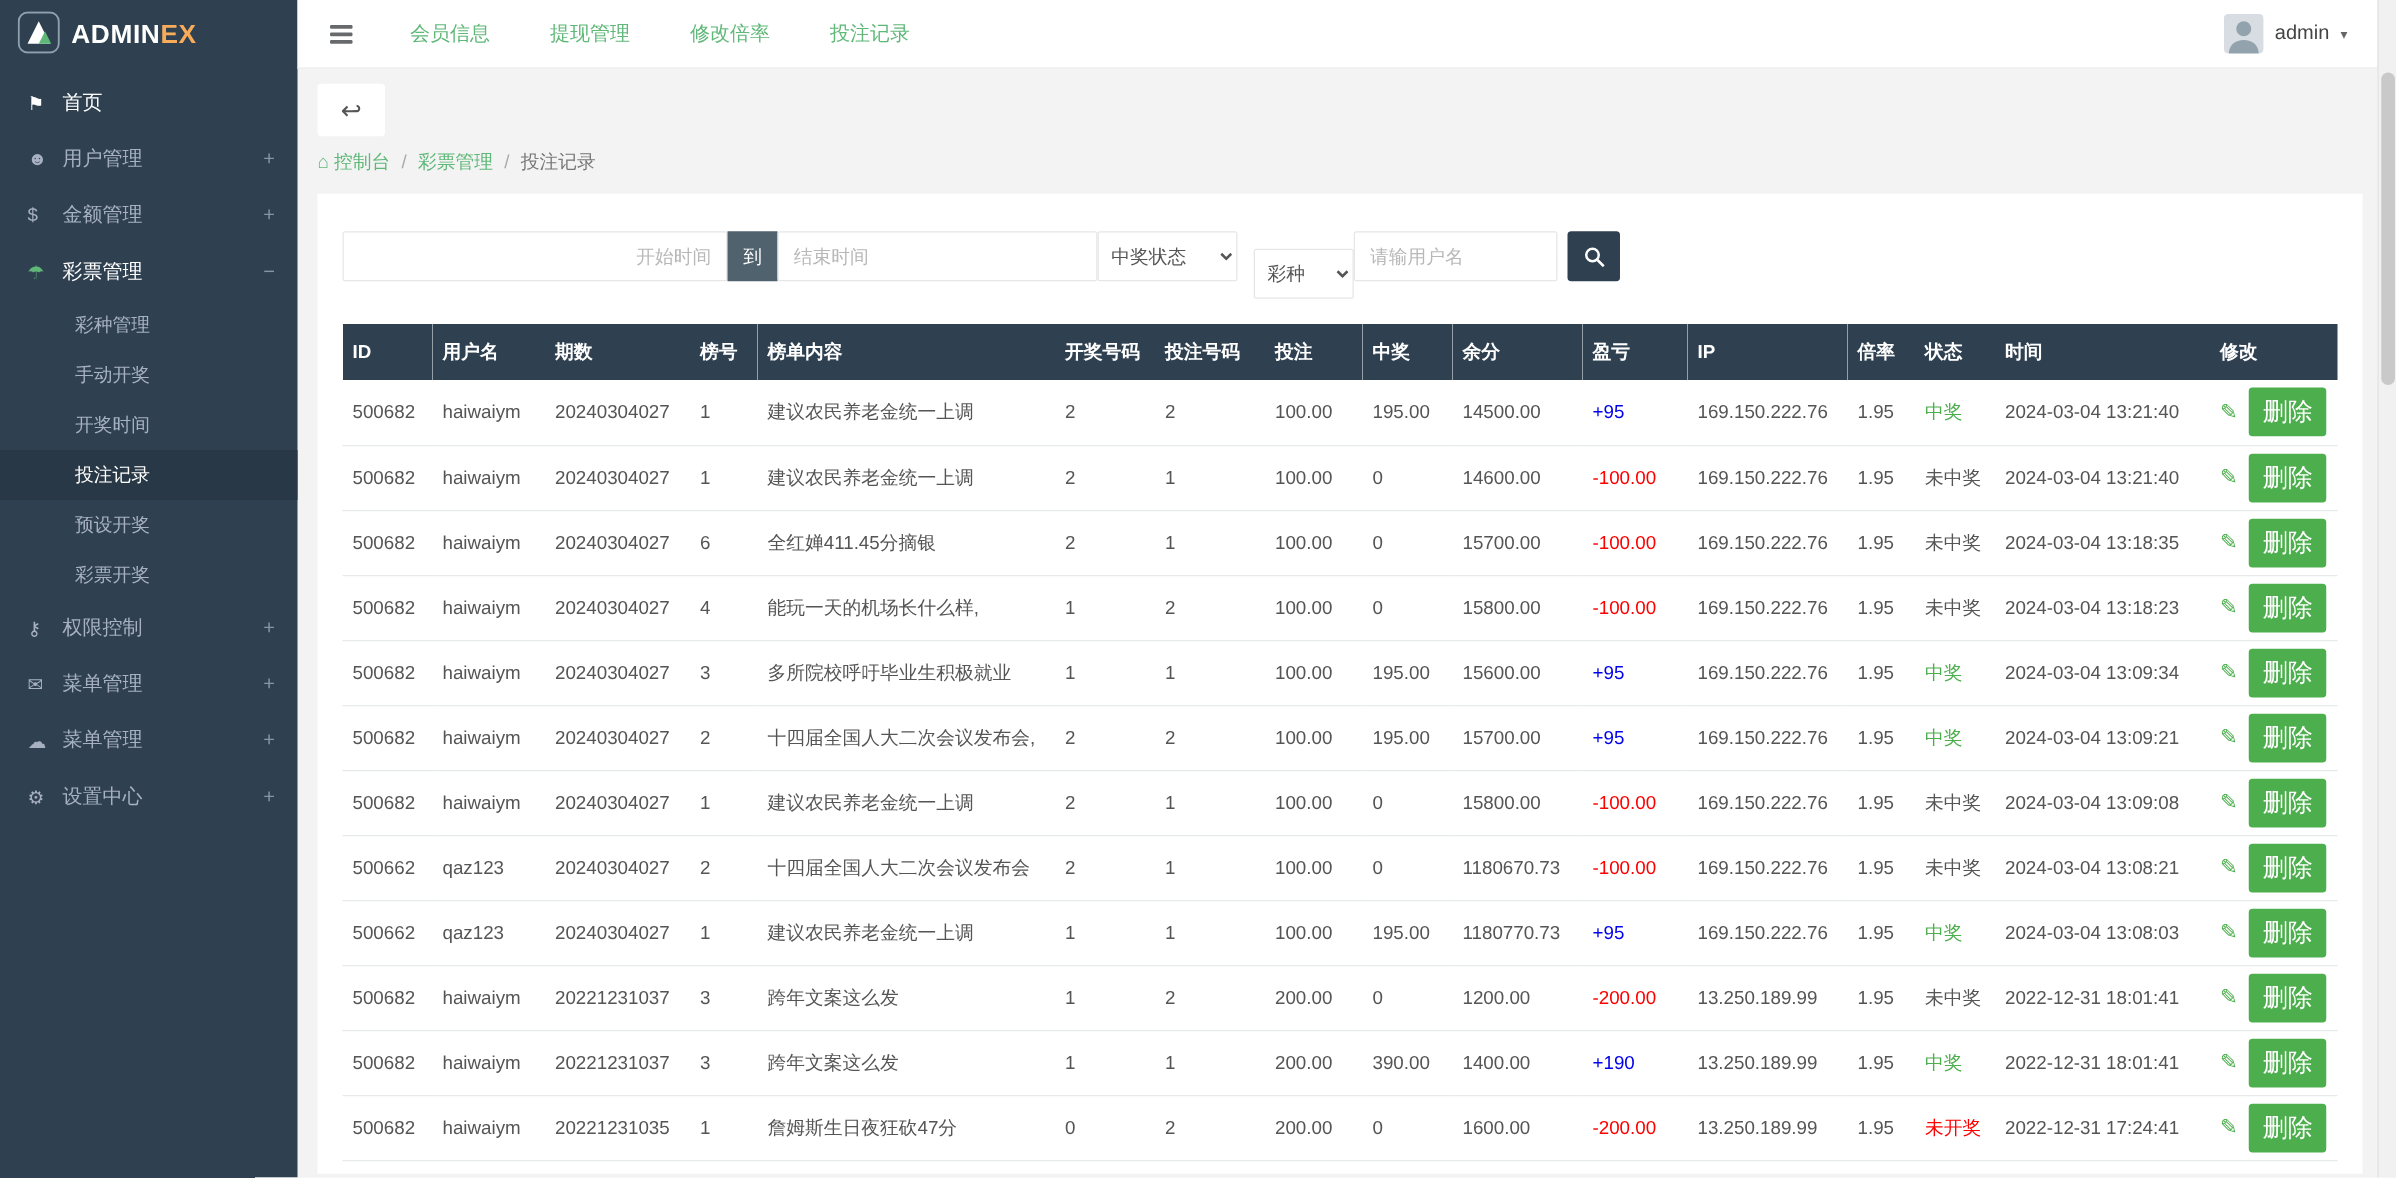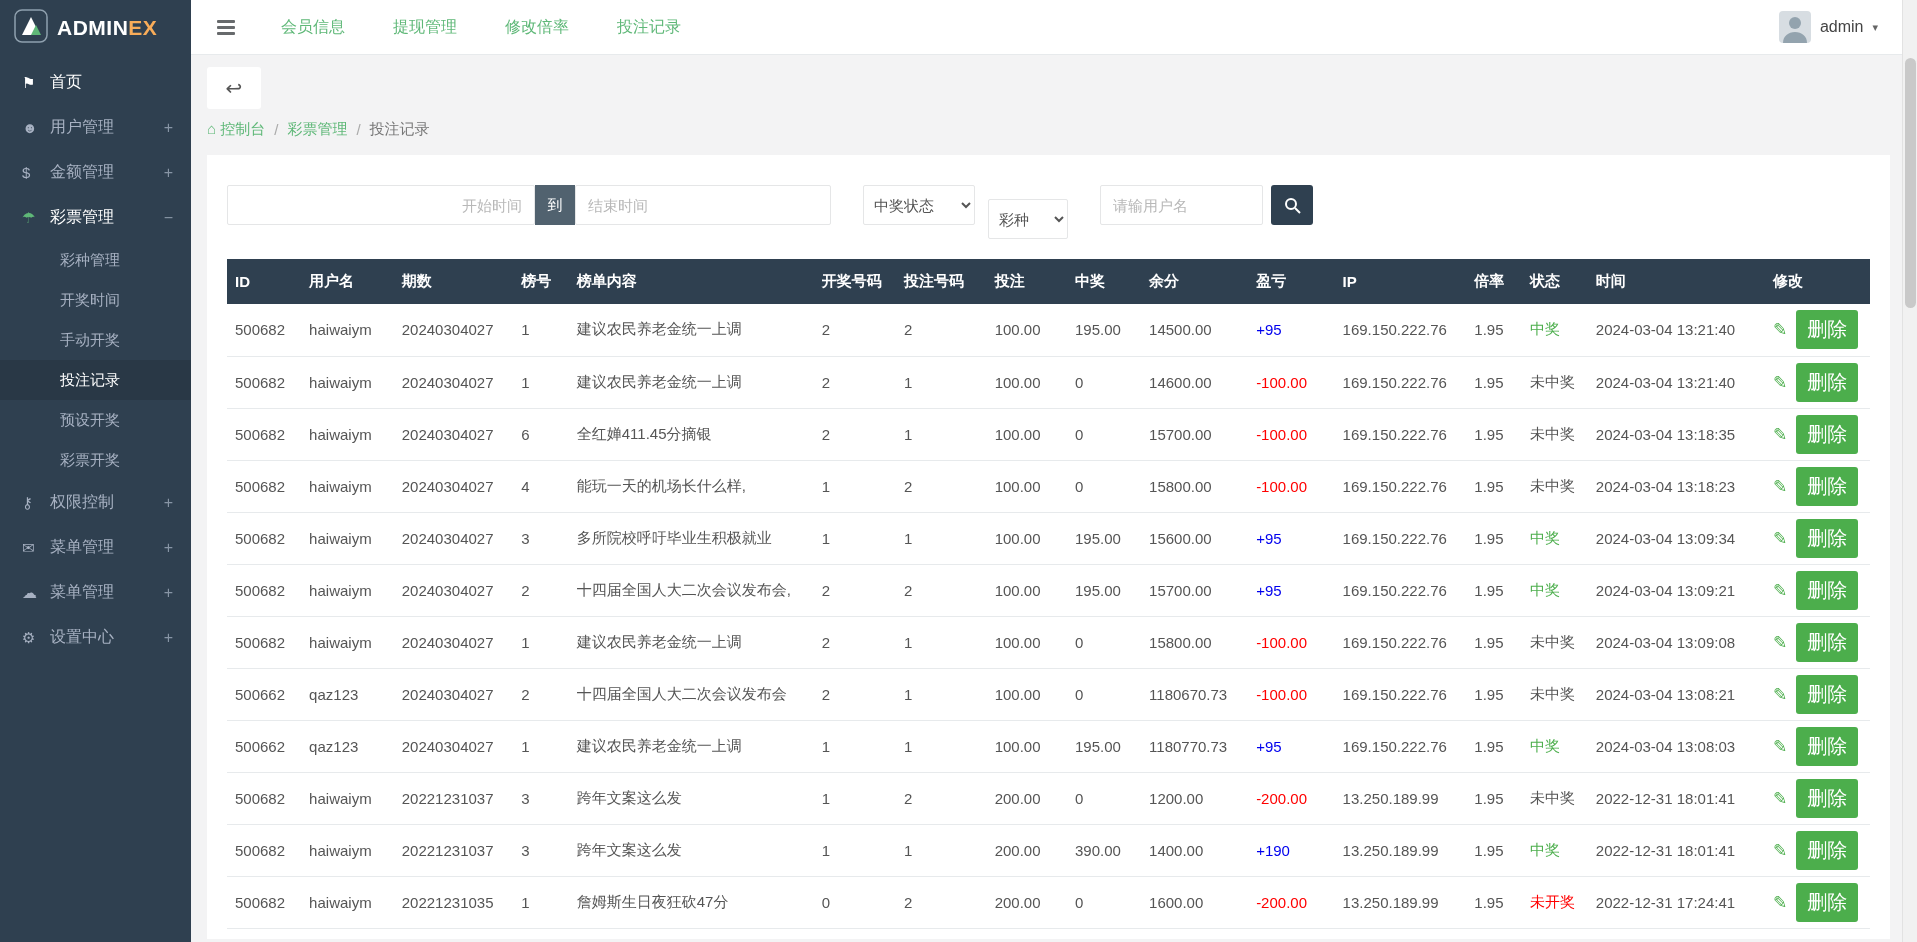--- a/index.html
+++ b/index.html
@@ -1,21 +1,21 @@
 <!DOCTYPE html>
 <html style="--accent-green: #5FB878; --button-green: #4cae4c; --sidebar-bg: #2f4050; --sidebar-active-bg: #293846; --header-bg: #2f4050; --to-button-bg: #51626f; --profit-plus: #0000ee; --profit-minus: #ff0000; --status-pending: #ff0000; --brand-ex: #f8ac59;"><head>
 <meta charset="utf-8">
 <style>
   *{margin:0;padding:0;box-sizing:border-box;}
   html,body{width:1917px;height:942px;overflow:hidden;background:#f3f3f4;
     font-family:"Liberation Sans","DejaVu Sans",sans-serif;}
   .layout{display:flex;width:100%;height:100%;}
 
   
-  .sidebar{width:191px;flex:none;background:var(--sidebar-bg,#2f4050);display:flex;flex-direction:column;}
+  .sidebar{width:238px;flex:none;background:var(--sidebar-bg,#2f4050);display:flex;flex-direction:column;}
   .logo{height:56px;display:flex;align-items:center;padding-left:14px;gap:9px;}
   .logo-text{font-size:21px;font-weight:bold;color:#fff;letter-spacing:.5px;}
   .logo-text em{font-style:normal;color:var(--brand-ex,#f8ac59);}
   .side-menu{flex:1;padding-top:4px;}
   .side-item{height:45px;display:flex;align-items:center;padding:0 18px 0 22px;
     color:#a7b1c2;font-size:16px;cursor:pointer;}
   .side-item .side-icon{width:28px;font-size:15px;flex:none;}
   .side-item .side-label{flex:1;}
   .side-item .side-expand{font-size:16px;color:#8795a5;}
   .side-item.bright{color:#ffffff;}
@@ -46,21 +46,21 @@
   .panel{background:#fff;margin-top:16px;padding:16px 20px 10px;}
 
   
   .filters{display:flex;align-items:center;}
   .f-input,.f-select{height:40px;border:1px solid #e5e6e7;border-radius:2px;background:#fff;
     font-size:15px;color:#555;padding:0 12px;outline:none;
     font-family:"Liberation Sans","DejaVu Sans",sans-serif;}
   .f-input::placeholder{color:#b8b8b8;}
   .w-start{width:308px;text-align:right;} .w-end{width:256px;} .w-status{width:112px;padding:0 6px;}
   .w-type{width:80px;padding:0 6px;} .w-user{width:163px;} .w-uid{width:196px;}
-  .ml16{margin-left:32px;} .ml13{margin-left:13px;margin-top:28px;} .ml8{margin-left:8px;}
+  .ml16{margin-left:0;} .ml13{margin-left:13px;margin-top:28px;} .ml8{margin-left:8px;}
   .to-btn{height:40px;width:40px;flex:none;border:none;background:var(--to-button-bg,#51626f);
     color:#fff;font-size:15px;cursor:pointer;}
   .search-btn{height:40px;width:42px;flex:none;border:none;border-radius:3px;
     background:var(--header-bg,#2f4050);display:flex;align-items:center;justify-content:center;cursor:pointer;}
 
   
   table{width:100%;border-collapse:collapse;table-layout:fixed;margin-top:20px;}
   thead th{background:var(--header-bg,#2f4050);color:#fff;font-size:15px;font-weight:bold;
     text-align:left;padding:13px 8px;white-space:nowrap;overflow:hidden;}
   tbody td{font-size:15px;color:#555;height:52px;padding:0 8px;border-bottom:1px solid #e7eaec;
@@ -112,22 +112,22 @@
           <span class="side-label">金额管理</span>
           <span class="side-expand">+</span>
         </div>
         <div class="side-item bright open">
           <span class="side-icon">☂</span>
           <span class="side-label">彩票管理</span>
           <span class="side-expand">−</span>
         </div>
         <div class="side-sub">
           <div class="side-item">彩种管理</div>
+          <div class="side-item">手动开奖</div>
           <div class="side-item">开奖时间</div>
-          <div class="side-item">手动开奖</div>
           <div class="side-item active">投注记录</div>
           <div class="side-item">预设开奖</div>
           <div class="side-item">彩票开奖</div>
         </div>
         <div class="side-item">
           <span class="side-icon">⚷</span>
           <span class="side-label">权限控制</span>
           <span class="side-expand">+</span>
         </div>
         <div class="side-item">

